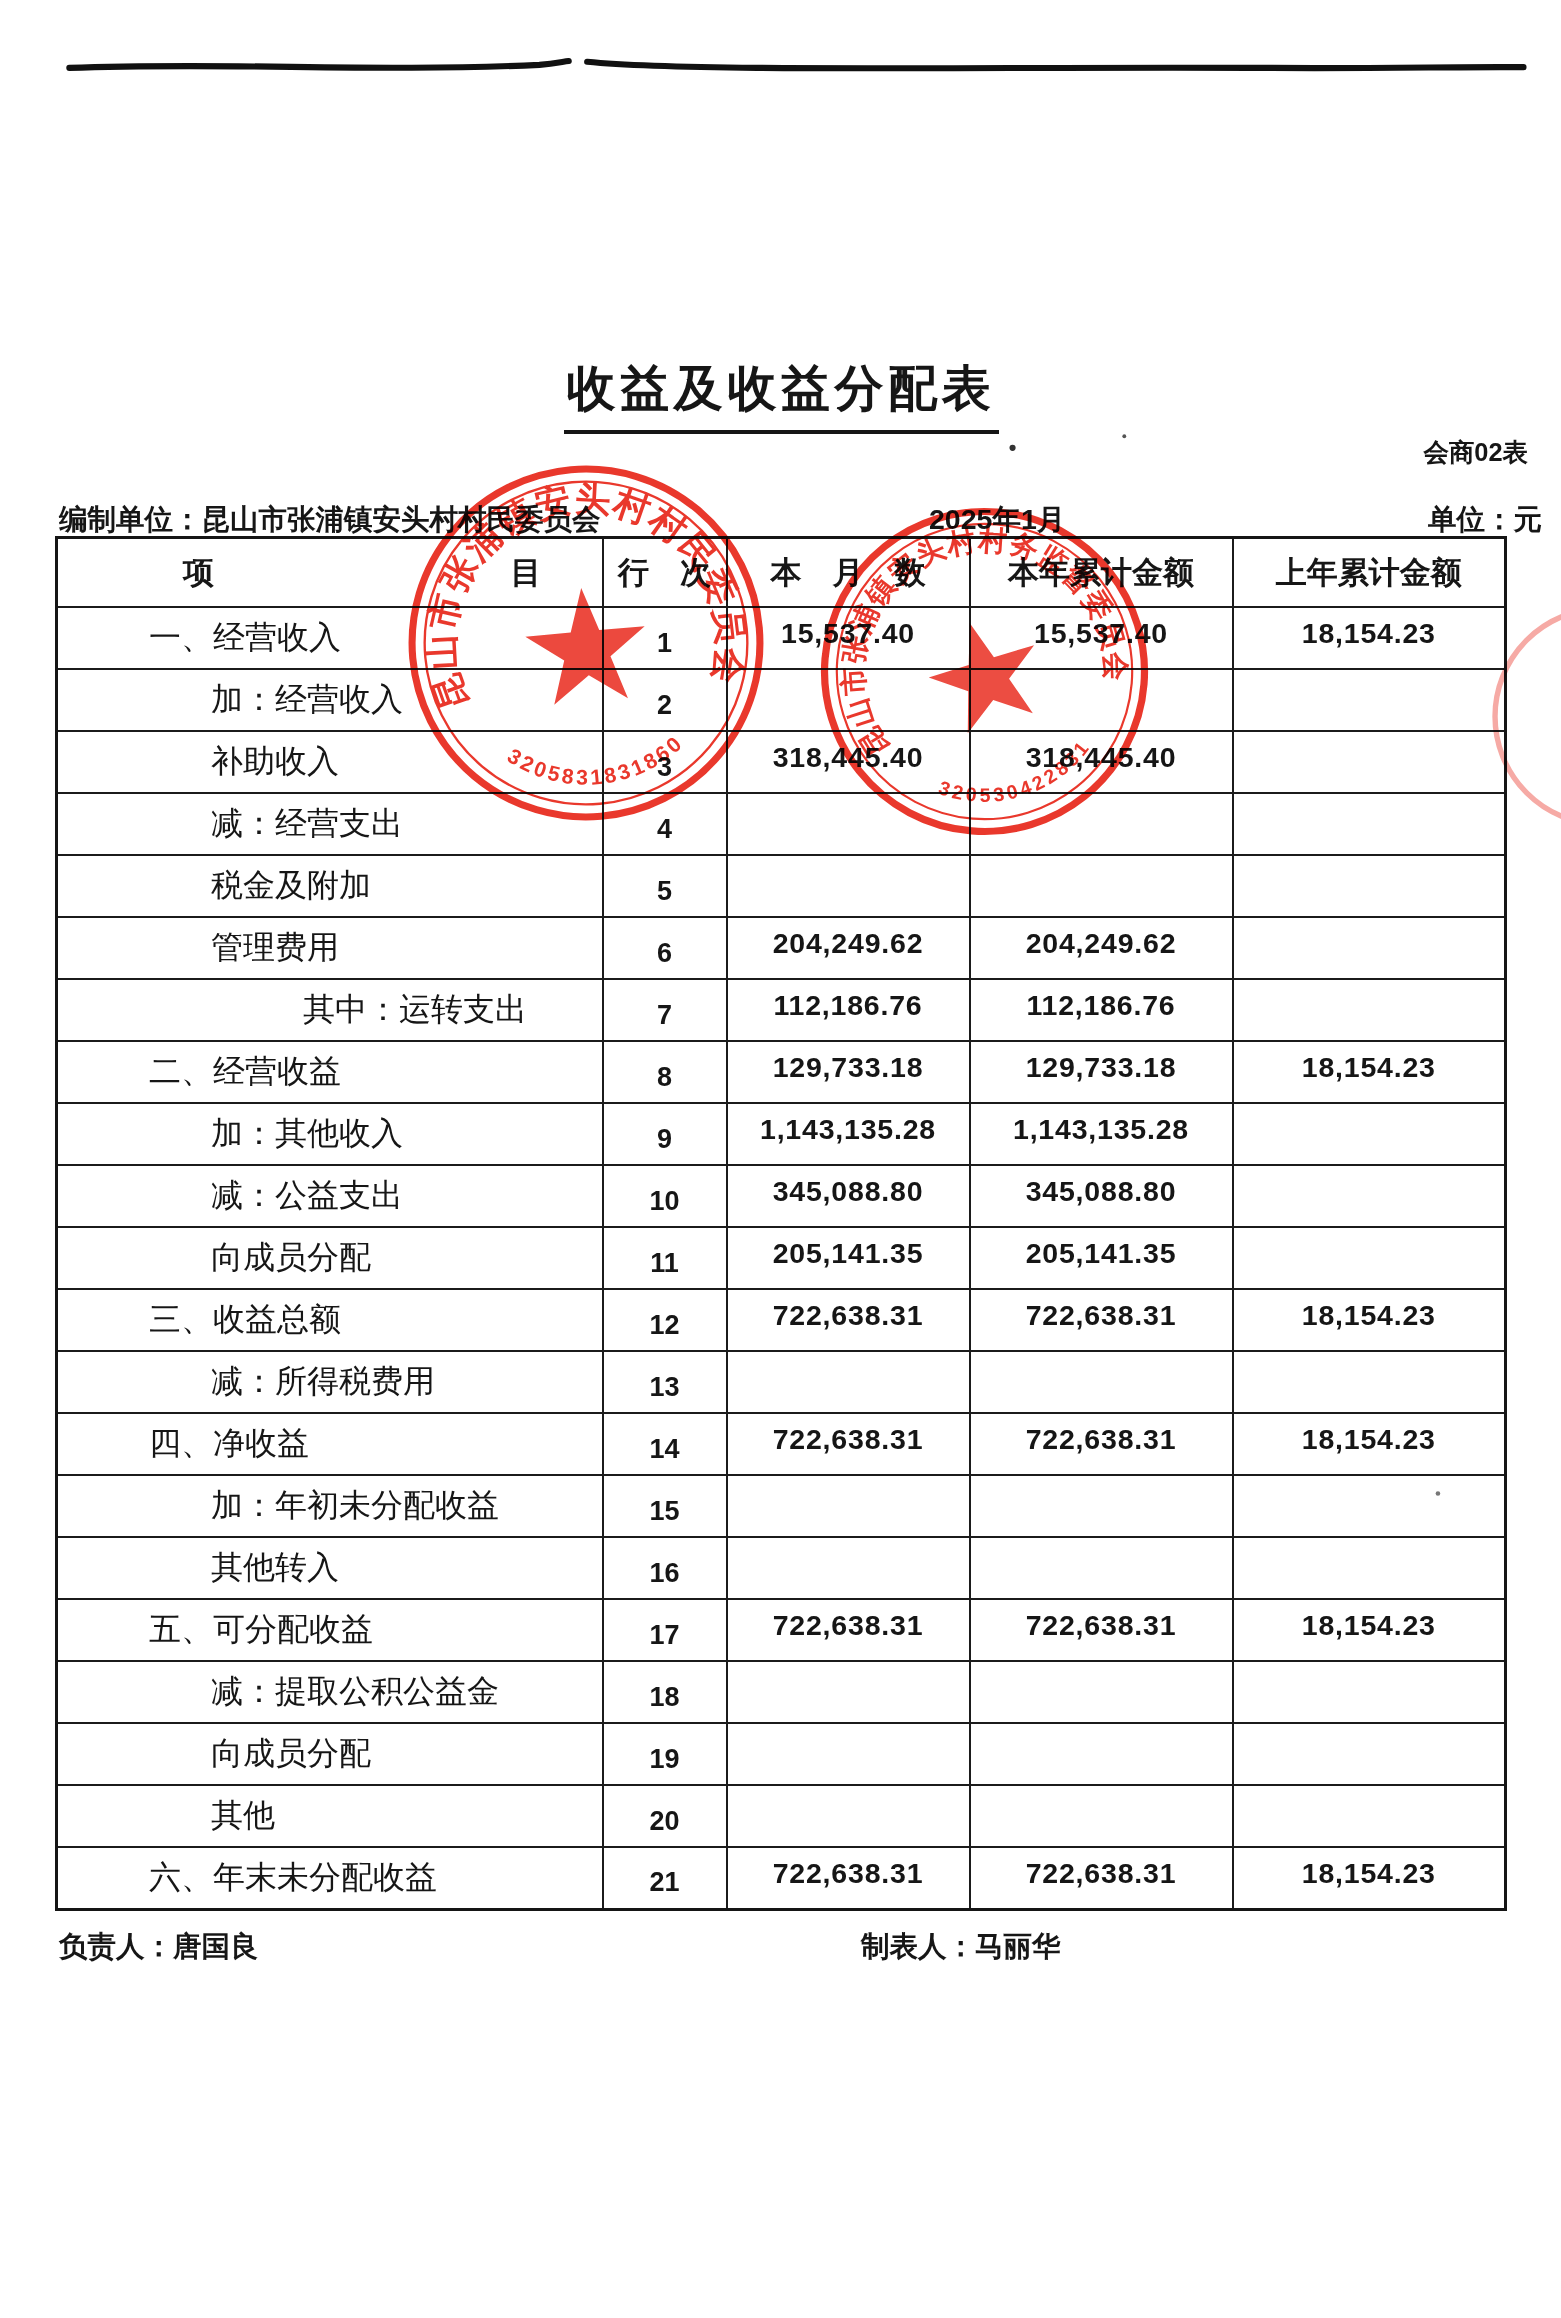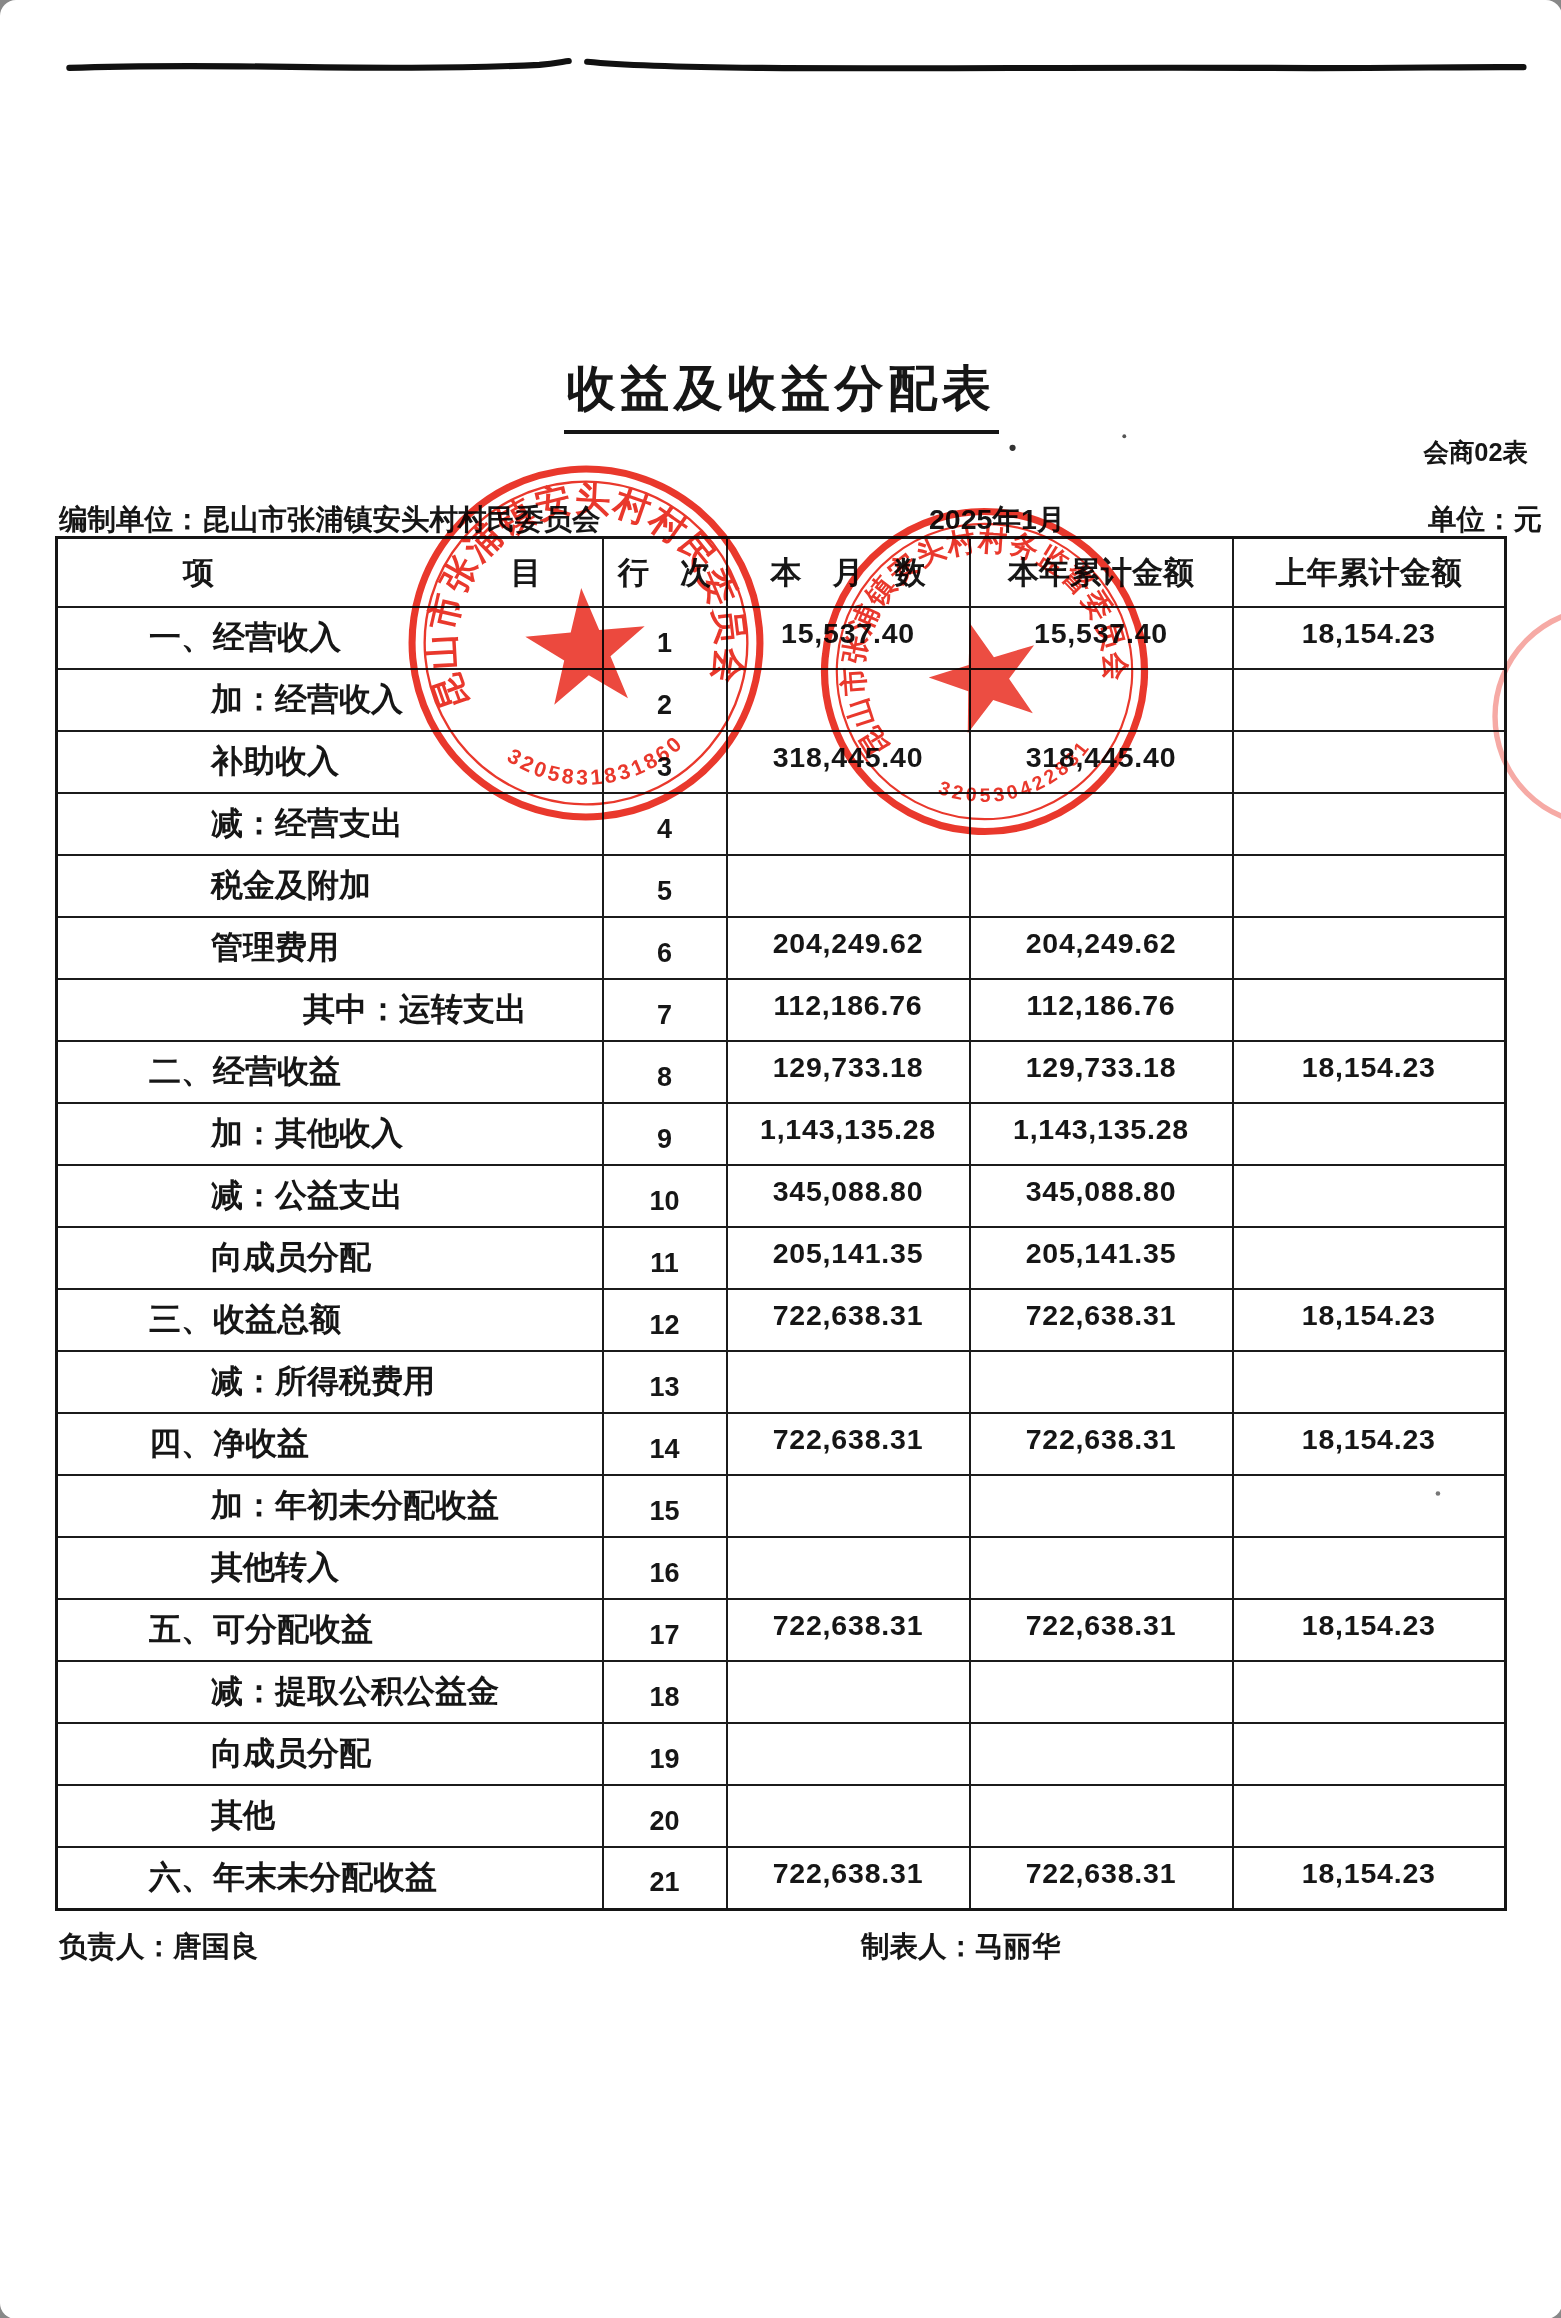--- a/index.html
+++ b/index.html
@@ -3,21 +3,20 @@
 <meta charset="utf-8">
 <style>
   html,body{margin:0;padding:0;background:#888;}
   .page{
     position:relative;
     width:1562px;height:2319px;
     background:#ffffff;
     overflow:hidden;
     font-family:"Liberation Sans","DejaVu Sans",sans-serif;
     color:#161616;
-    border-radius:16px;
   }
   
   .scan-art{position:absolute;left:0;top:0;width:1562px;height:2319px;pointer-events:none;}
   
   .title{
     position:absolute;top:356px;left:0;width:100%;
     text-align:center;
   }
   .title span{
     display:inline-block;
@@ -36,21 +35,21 @@
   .unit{position:absolute;right:20px;top:0;}
   
   .tbl-wrap{position:absolute;left:55px;top:536px;}
   table{border-collapse:collapse;table-layout:fixed;width:1449px;}
   td,th{border:2.3px solid #1b1b1b;overflow:hidden;white-space:nowrap;}
   table{border:3.9px solid #151515;}
   thead th{height:65px;font-size:31px;font-weight:700;vertical-align:middle;text-align:center;}
   tbody tr{height:62px;}
   .th-item{padding:0 60px 0 125px;}
   .th-item-inner{display:flex;justify-content:space-between;}
-  .c-item{vertical-align:bottom;padding-bottom:7.7px;font-size:32px;font-weight:700;text-align:left;}
+  .c-item{vertical-align:bottom;padding-bottom:7.7px;font-size:32px;font-weight:400;text-align:left;}
   .ind1{padding-left:91px;}
   .ind2{padding-left:153px;}
   .ind3{padding-left:245px;margin-top:24px;}
   .c-line{vertical-align:bottom;padding-bottom:9.2px;text-align:center;font-size:27px;font-weight:700;}
   .c-num{vertical-align:top;padding-top:9.2px;text-align:center;font-size:28.5px;font-weight:700;letter-spacing:0.8px;}
   
   .footer{position:absolute;top:1928px;left:0;width:100%;font-size:28.5px;font-weight:700;}
   .manager{position:absolute;left:59px;}
   .preparer{position:absolute;left:861px;}
   

